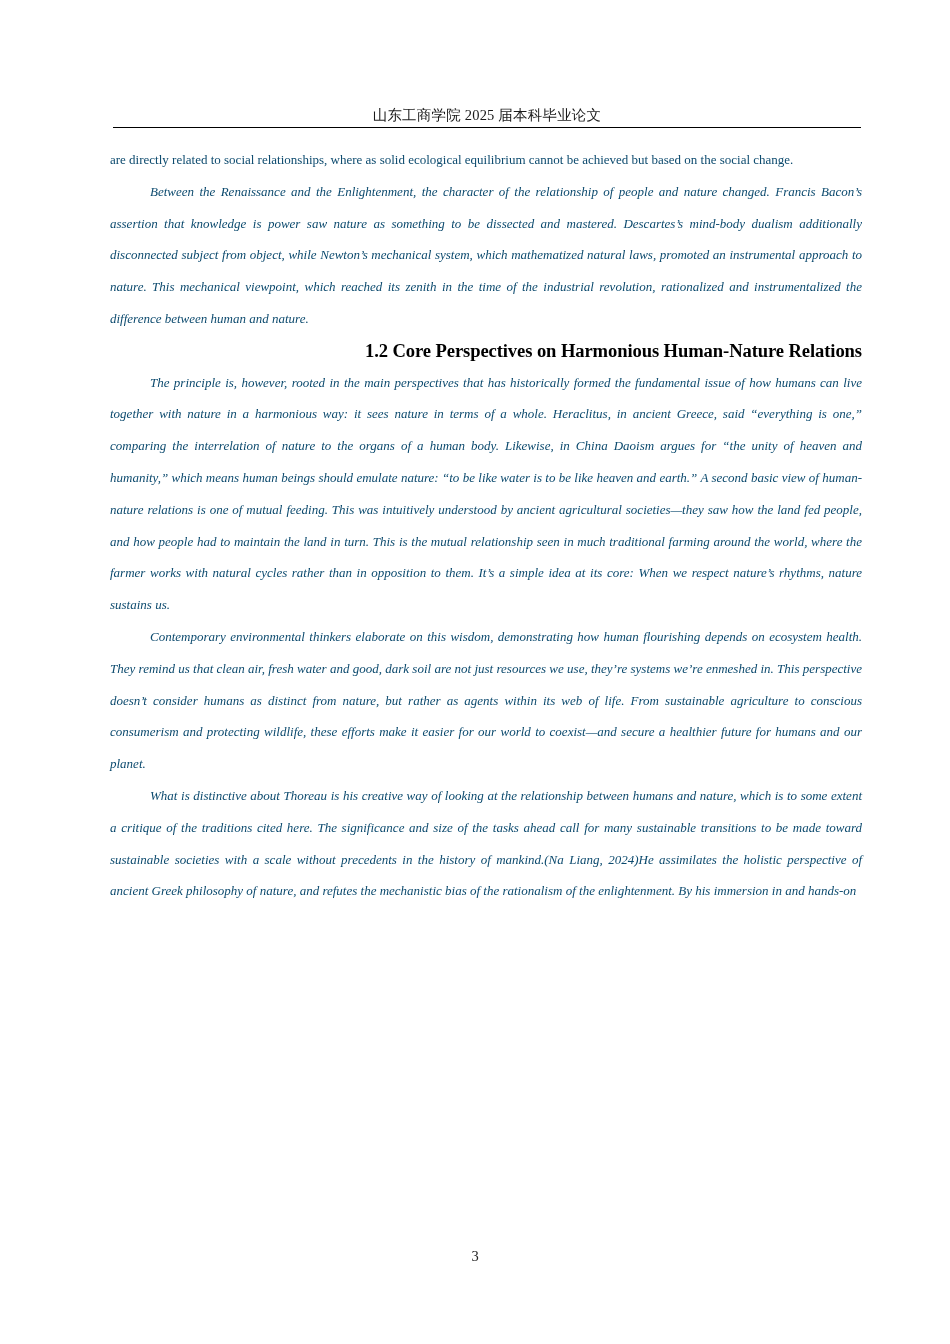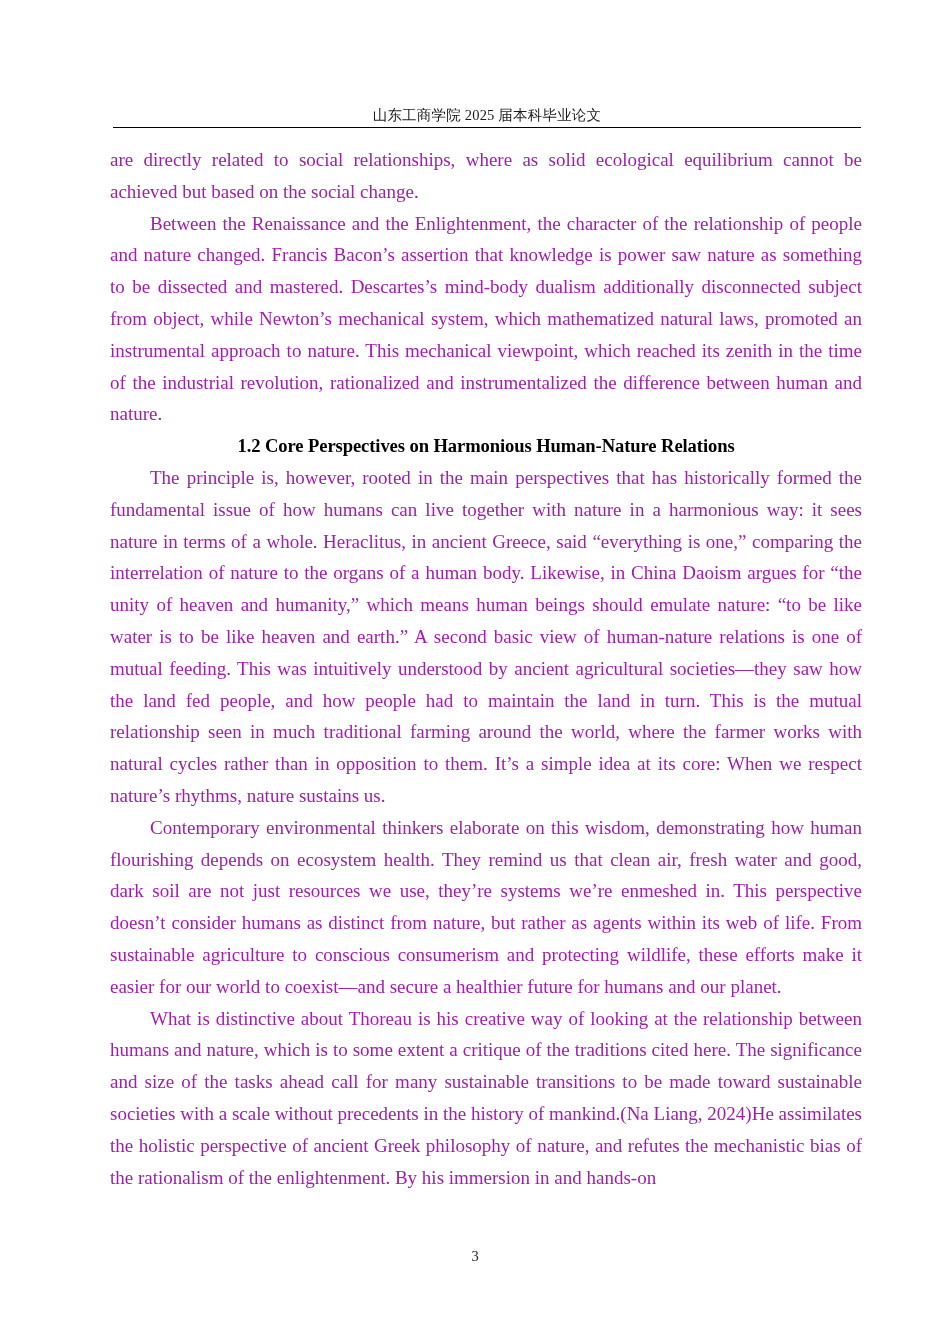--- a/index.html
+++ b/index.html
@@ -47,36 +47,37 @@
   .content {
     position: absolute;
     left: 110px;
     top: 136px;
     width: 752px;
   }
   p.body-par {
     margin: 0;
     text-align: justify;
     text-justify: inter-word;
-    font-size: 19px;
+    font-size: 13px;
     line-height: 31.8px;
-    color: #a21caf;
+    color: #0c4a6e;
     text-indent: 0;
     hyphens: none;
   }
   p.indented {
     text-indent: 40px;
+    font-style: italic;
   }
   h2.section-heading {
     margin: 0;
     font-size: 18.6px;
     line-height: 31.8px;
     font-weight: bold;
     color: #000000;
-    text-align: center;
+    text-align: right;
     letter-spacing: -0.1px;
   }
   .page-number {
     position: absolute;
     left: 0;
     top: 1240px;
     width: 950px;
     text-align: center;
     font-size: 14.5px;
     color: #222222;

